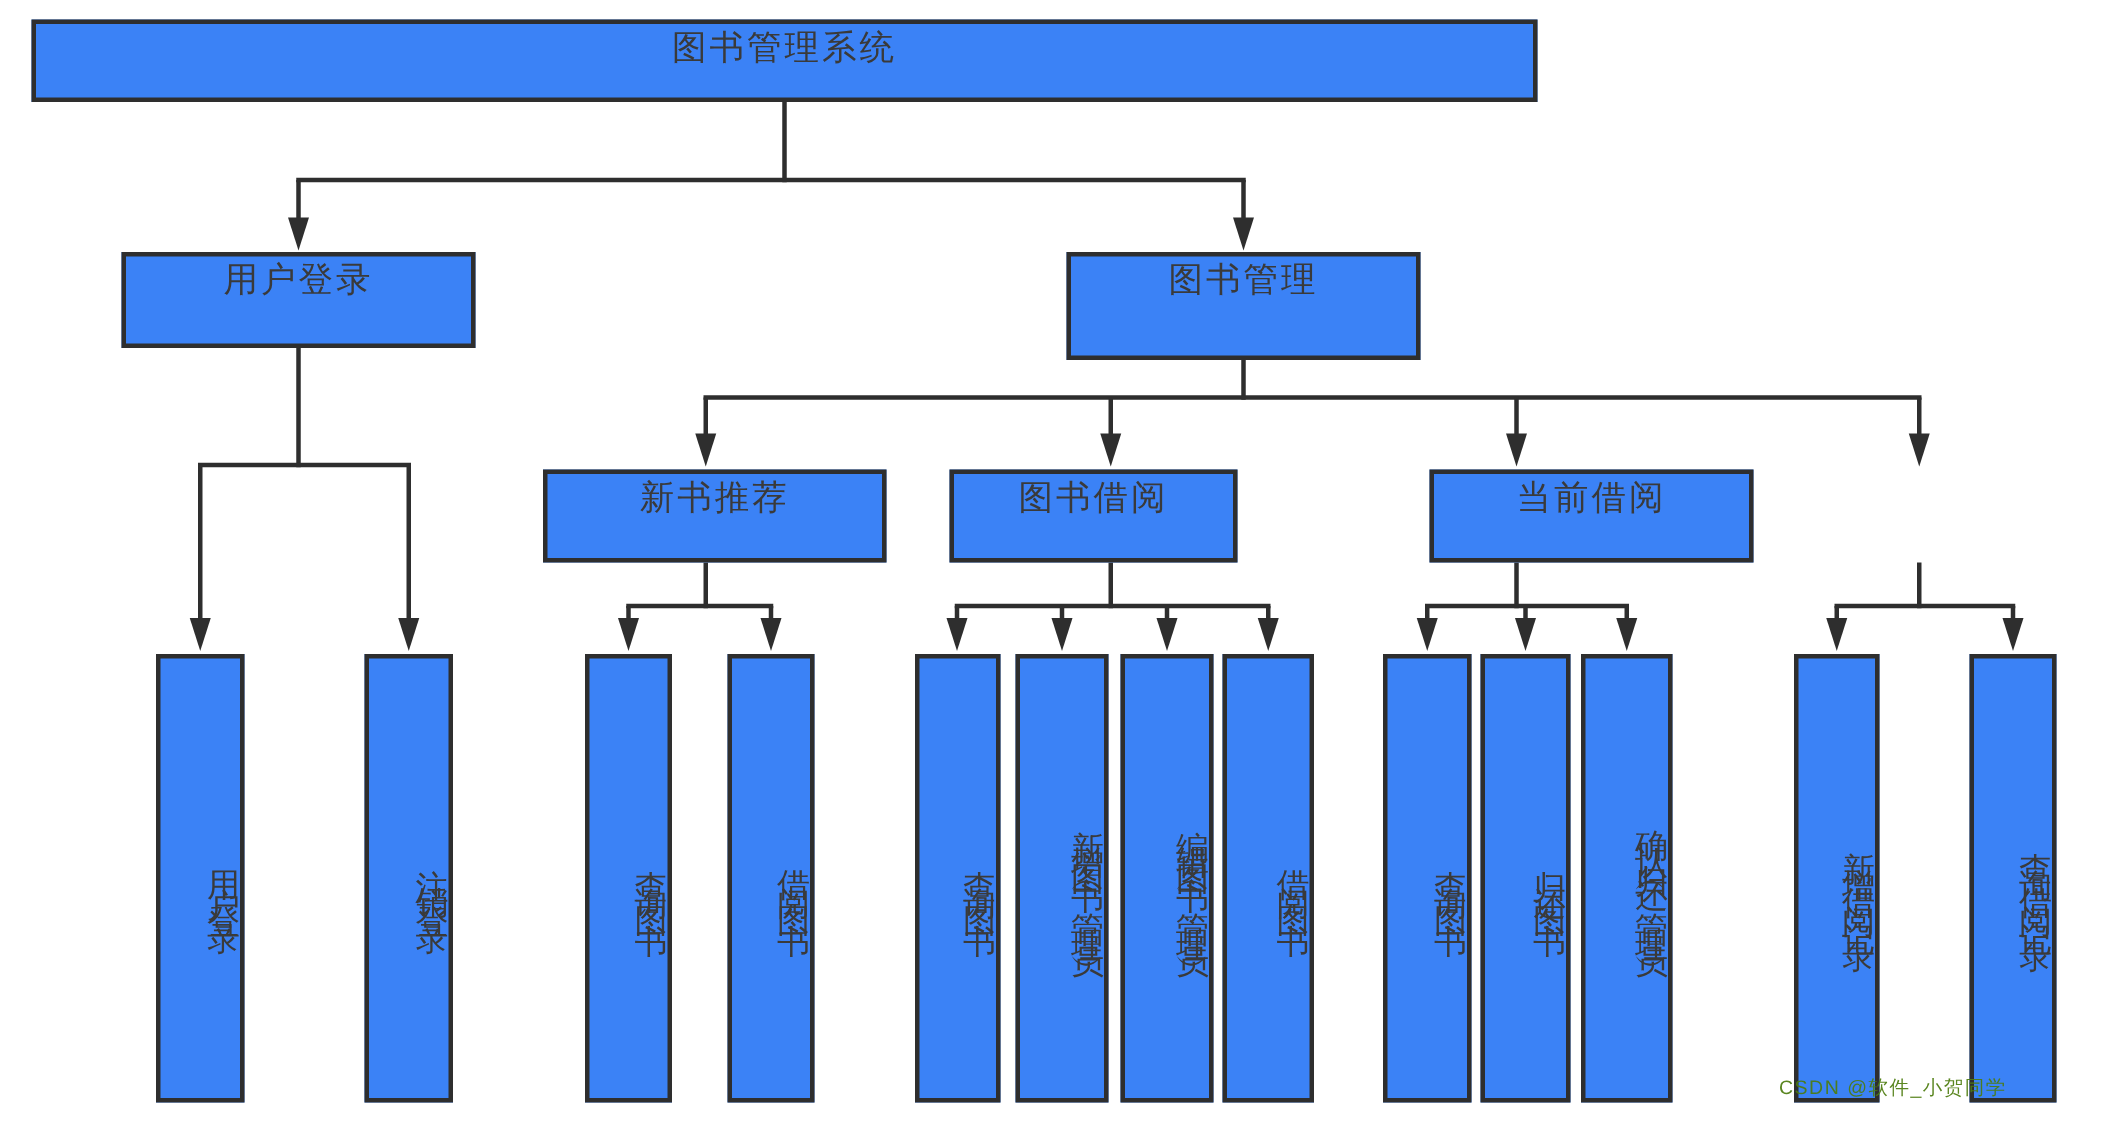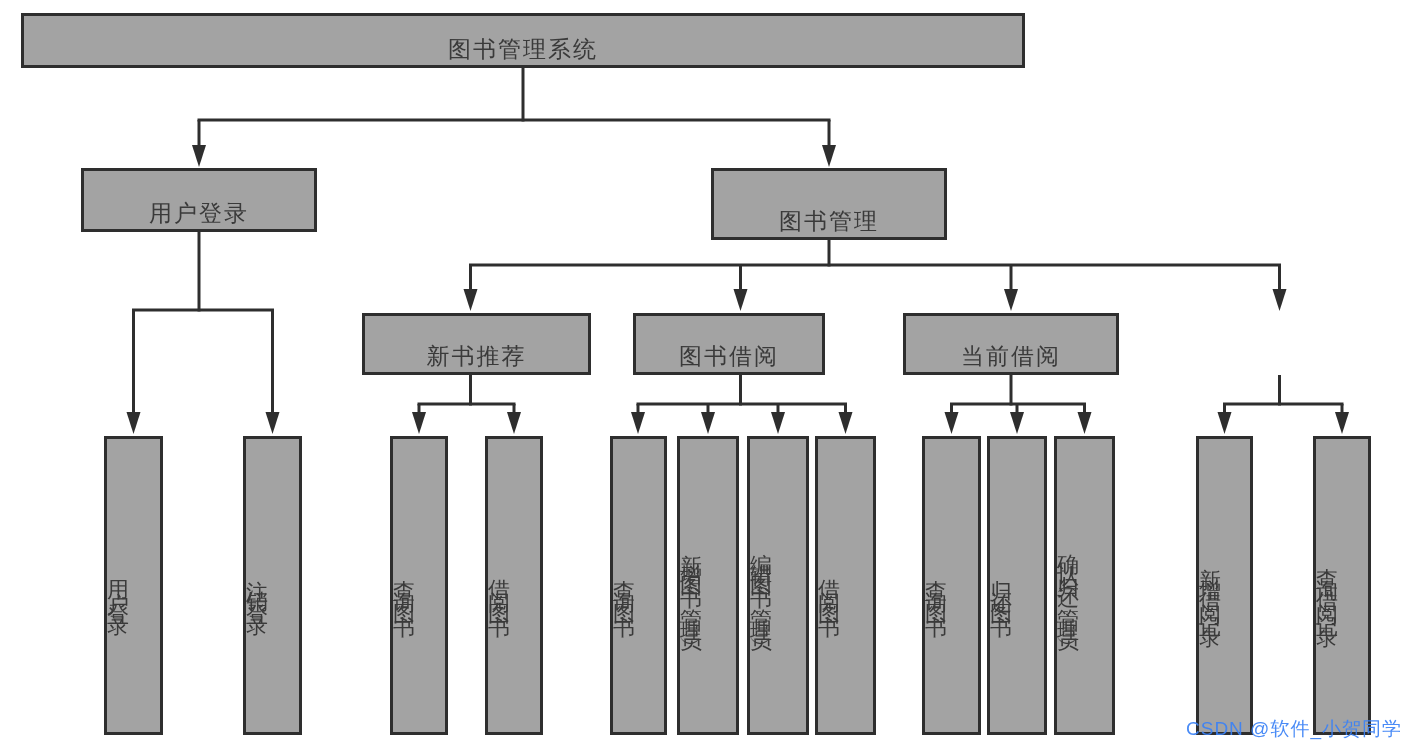--- a/index.html
+++ b/index.html
@@ -19,45 +19,45 @@
     left: 0; top: 0;
     width: 1405px; height: 747px;
     z-index: 1;
   }
   svg.connectors line { stroke: #2e2e2e; stroke-width: 3; }
   svg.connectors polygon { fill: #2e2e2e; }
   .box {
     position: absolute;
     box-sizing: border-box;
     border: 3px solid #2e2e2e;
-    background: #a3a3a3;
+    background: #3b82f6;
     display: flex;
-    align-items: flex-end;
+    align-items: flex-start;
     justify-content: center;
     color: #3a3a3a;
     z-index: 2;
   }
   .box.h {
     font-size: 23px;
     letter-spacing: 2px;
   }
   .box.v {
     top: 436px;
     height: 299px;
     writing-mode: vertical-rl;
     font-size: 22px;
     letter-spacing: 12px;
     line-height: 1;
   }
   .watermark {
     position: absolute;
     left: 1186px;
     top: 716px;
-    font-size: 19px;
-    color: #3b82f6;
+    font-size: 13px;
+    color: #4d7c0f;
     opacity: 0.92;
     letter-spacing: 1px;
     white-space: nowrap;
     z-index: 5;
   }
 </style>
 </head>
 <body>
 
 <div class="canvas">
@@ -134,21 +134,21 @@
   <div class="box h" style="left:711px; top:168px; width:236px; height:72px;">
     <span>图书管理</span>
   </div>
 
   <div class="box h" style="left:362px; top:313px; width:229px; height:62px;">
     <span>新书推荐</span>
   </div>
   <div class="box h" style="left:633px; top:313px; width:192px; height:62px;">
     <span>图书借阅</span>
   </div>
-  <div class="box h" style="left:903px; top:313px; width:216px; height:62px;">
+  <div class="box h" style="left:953px; top:313px; width:216px; height:62px;">
     <span>当前借阅</span>
   </div>
 
   <div class="box v" style="left:104px; width:59px;">
     <span>用户登录</span>
   </div>
   <div class="box v" style="left:243px; width:59px;">
     <span>注销登录</span>
   </div>
 

